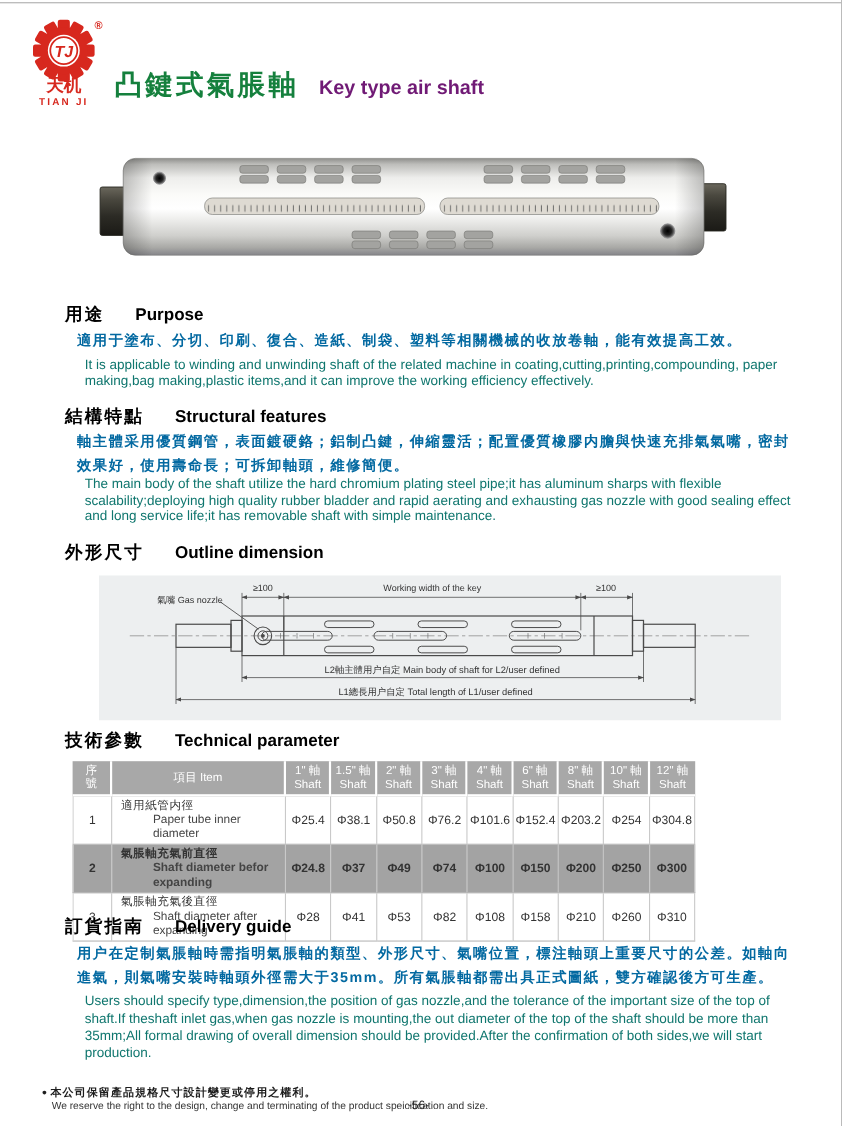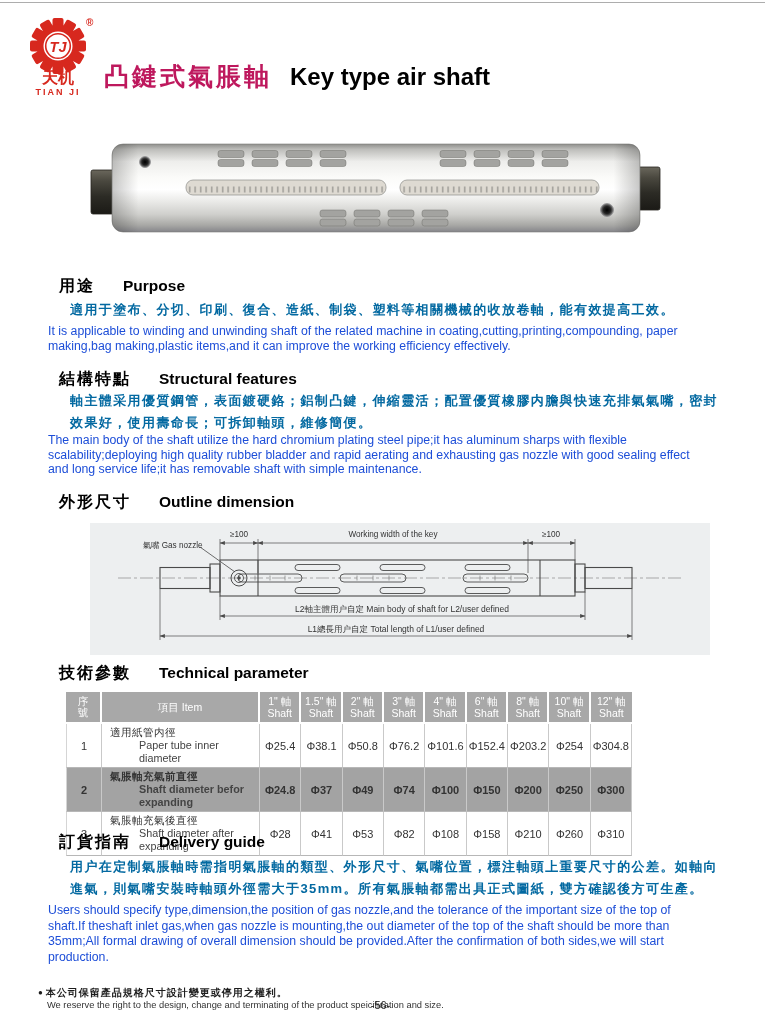--- a/index.html
+++ b/index.html
@@ -7,32 +7,32 @@
     position:relative;width:765px;height:1024px;margin:0 auto;
     background:#fff;overflow:hidden;
     font-family:"Liberation Sans","DejaVu Sans",sans-serif;
     color:#222;
   }
   .top-rule{position:absolute;top:2px;left:0;width:765px;height:1px;background:#adadad;}
 
   
   .logo{position:absolute;left:16px;top:14px;width:84px;height:106px;}
   .titlebox{position:absolute;left:104px;top:60px;display:flex;align-items:baseline;gap:18px;white-space:nowrap;}
-  .title-cn{font-size:25px;font-weight:bold;color:#be185d;letter-spacing:3px;}
-  .title-en{font-size:24px;font-weight:bold;color:#000000;}
+  .title-cn{font-size:25px;font-weight:bold;color:#15803d;letter-spacing:3px;}
+  .title-en{font-size:18px;font-weight:bold;color:#701a75;}
 
   
   .photo{position:absolute;left:88px;top:140px;width:575px;height:98px;}
 
   
   .heading{position:absolute;left:59px;display:flex;align-items:baseline;gap:28px;white-space:nowrap;}
   .heading .h-cn{font-size:16px;font-weight:bold;color:#000;letter-spacing:2px;}
   .heading .h-en{font-size:15.5px;font-weight:bold;color:#000;}
   .para-cn{position:absolute;left:70px;width:652px;font-size:13px;line-height:22px;color:#0369a1;letter-spacing:1.4px;font-weight:bold;}
-  .para-en{position:absolute;left:48px;width:655px;font-size:12.3px;line-height:14.5px;color:#1d4ed8;}
+  .para-en{position:absolute;left:77px;width:655px;font-size:12.3px;line-height:14.5px;color:#0f766e;}
 
   
   .drawing{position:absolute;left:90px;top:523px;width:620px;height:132px;}
 
   
   .tbl{position:absolute;left:66px;top:692px;width:566px;font-size:11px;}
   .grid{display:grid;grid-template-columns:36px 158px repeat(9,1fr);}
   .th{
     background:#a8a8a8;color:#fff;text-align:center;
     display:flex;flex-direction:column;justify-content:center;align-items:center;

